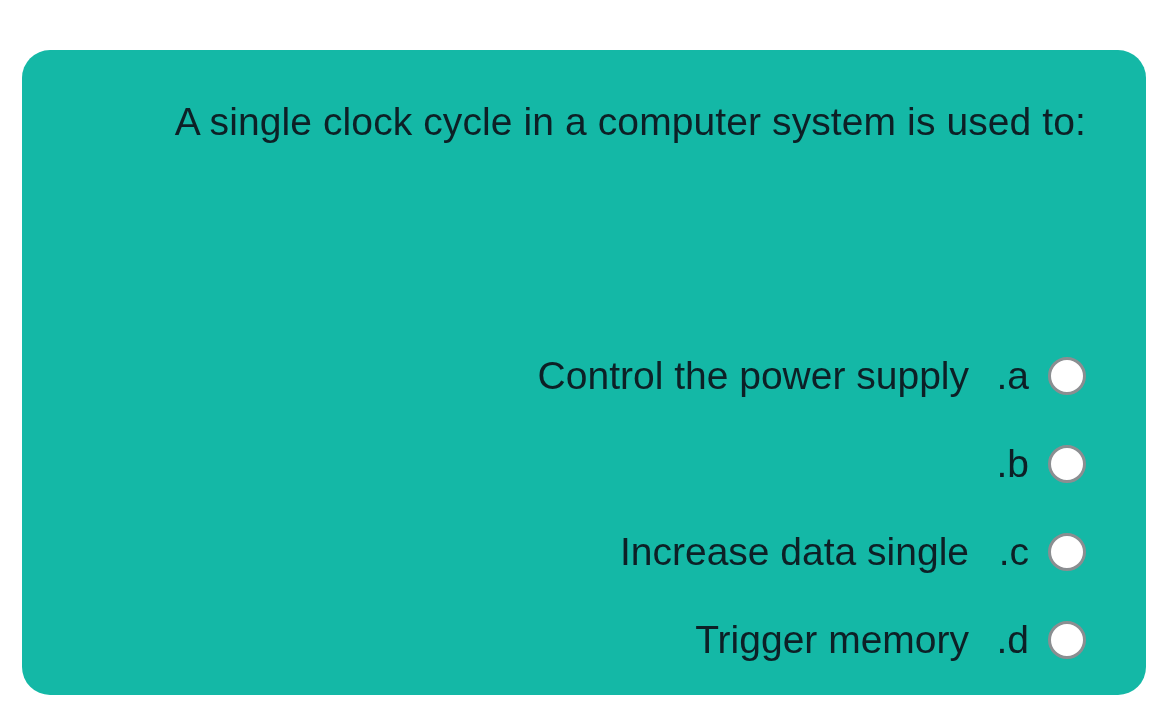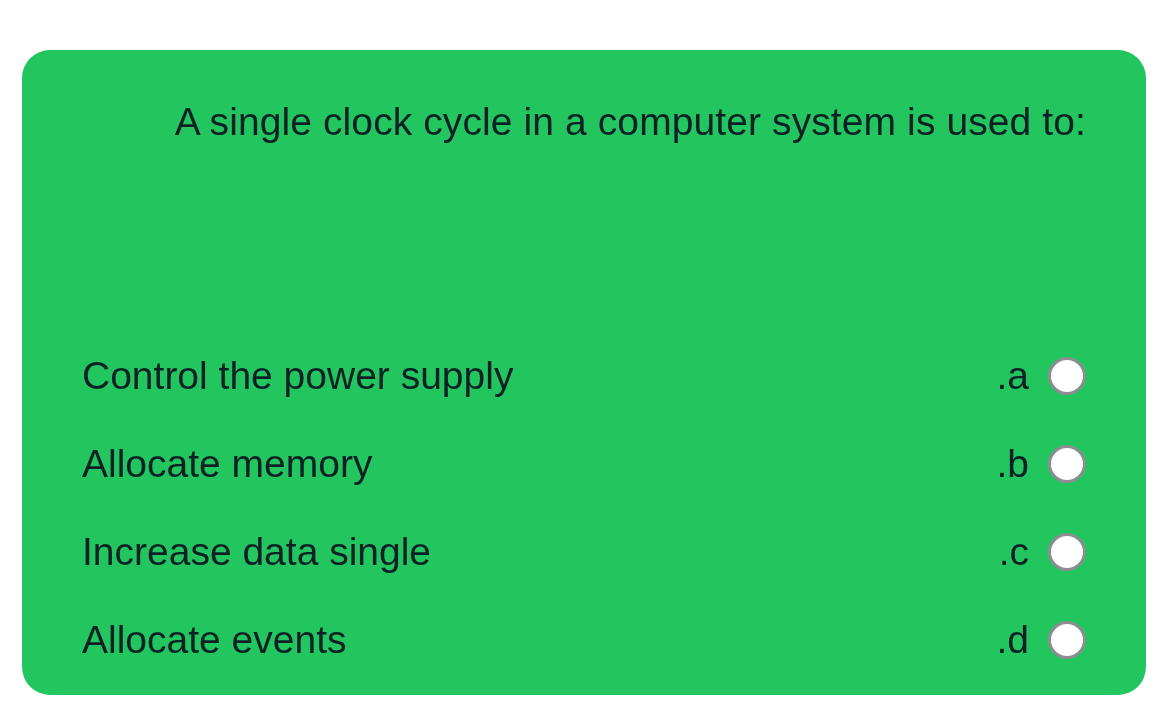--- a/index.html
+++ b/index.html
@@ -17,21 +17,21 @@
   }
 
   
   .question-card {
     position: absolute;
     left: 22px;
     top: 50px;
     width: 1124px;
     height: 645px;
     box-sizing: border-box;
-    background: #22c55e;
+    background: #14b8a6;
     border-radius: 28px;
     direction: rtl;
     padding: 40px 60px 40px 60px;
   }
 
   
   .question-stem {
     margin: 0;
     padding: 0;
     text-align: right;
@@ -90,20 +90,21 @@
     direction: ltr;
     unicode-bidi: isolate;
     text-align: right;
     min-width: 34px;
   }
   .option-text {
     flex: 1 1 auto;
     color: #0d2026;
     font-size: 39px;
     line-height: 46px;
+    text-align: right;
     direction: ltr;
     unicode-bidi: isolate;
     padding-right: 26px;
     white-space: nowrap;
     overflow: hidden;
     text-overflow: ellipsis;
   }
 </style>
 </head>
 <body>
@@ -116,29 +117,28 @@
 
     <li class="option-row">
       <span class="option-radio"></span>
       <span class="option-letter">.a</span>
       <span class="option-text">Control the power supply</span>
     </li>
 
     <li class="option-row">
       <span class="option-radio"></span>
       <span class="option-letter">.b</span>
-      <span class="option-text">Allocate memory</span>
     </li>
 
     <li class="option-row">
       <span class="option-radio"></span>
       <span class="option-letter">.c</span>
       <span class="option-text">Increase data single</span>
     </li>
 
     <li class="option-row">
       <span class="option-radio"></span>
       <span class="option-letter">.d</span>
-      <span class="option-text">Allocate events</span>
+      <span class="option-text">Trigger memory</span>
     </li>
 
   </ul>
 </div>
 
 </body></html>

